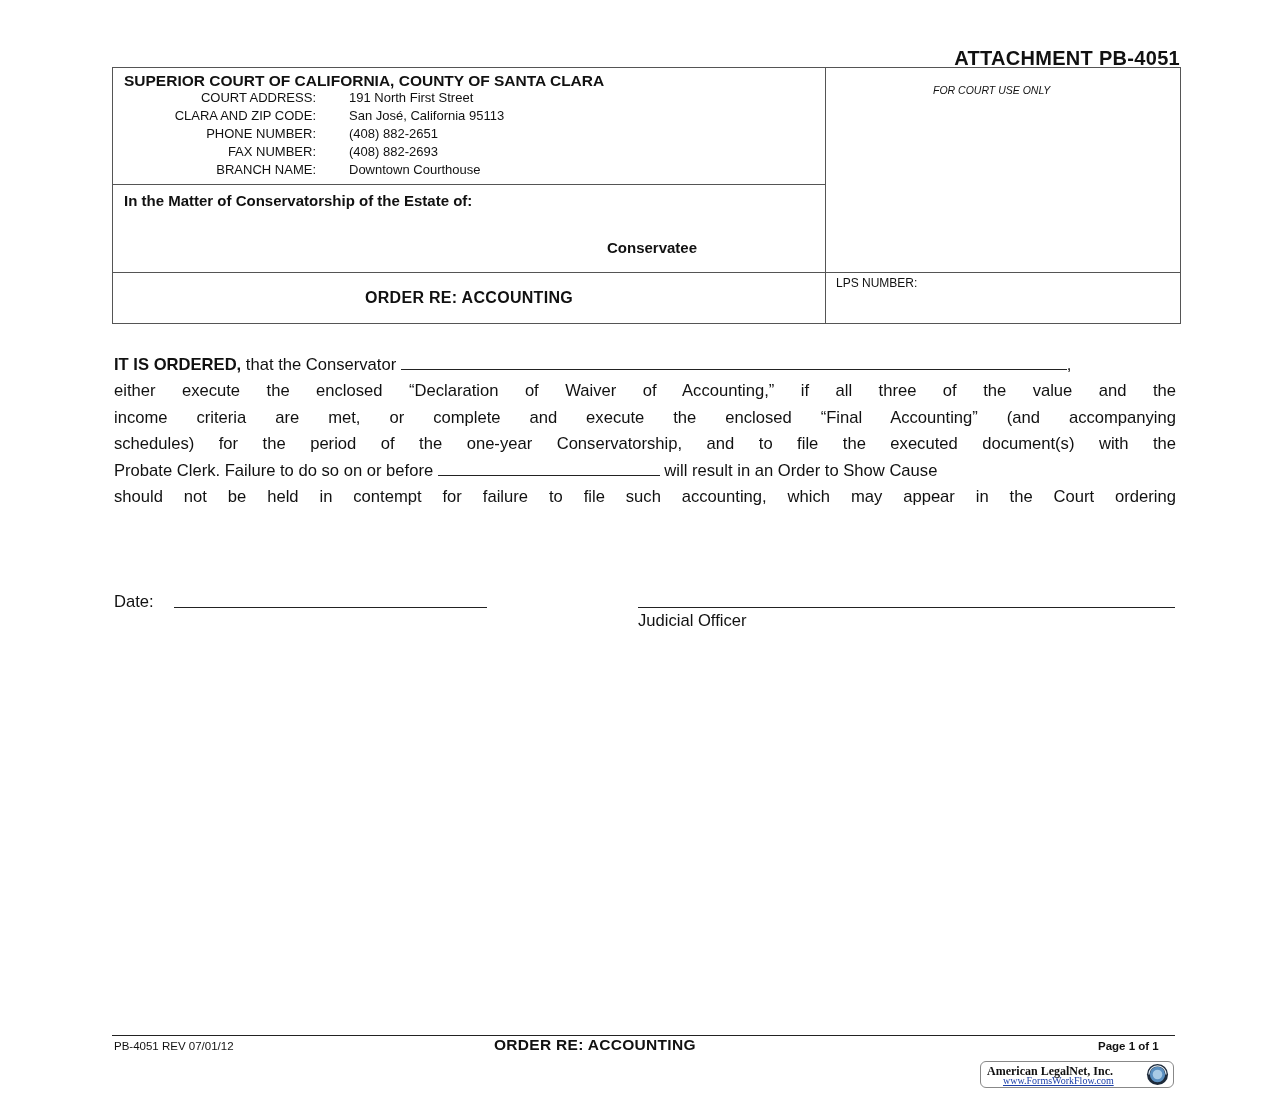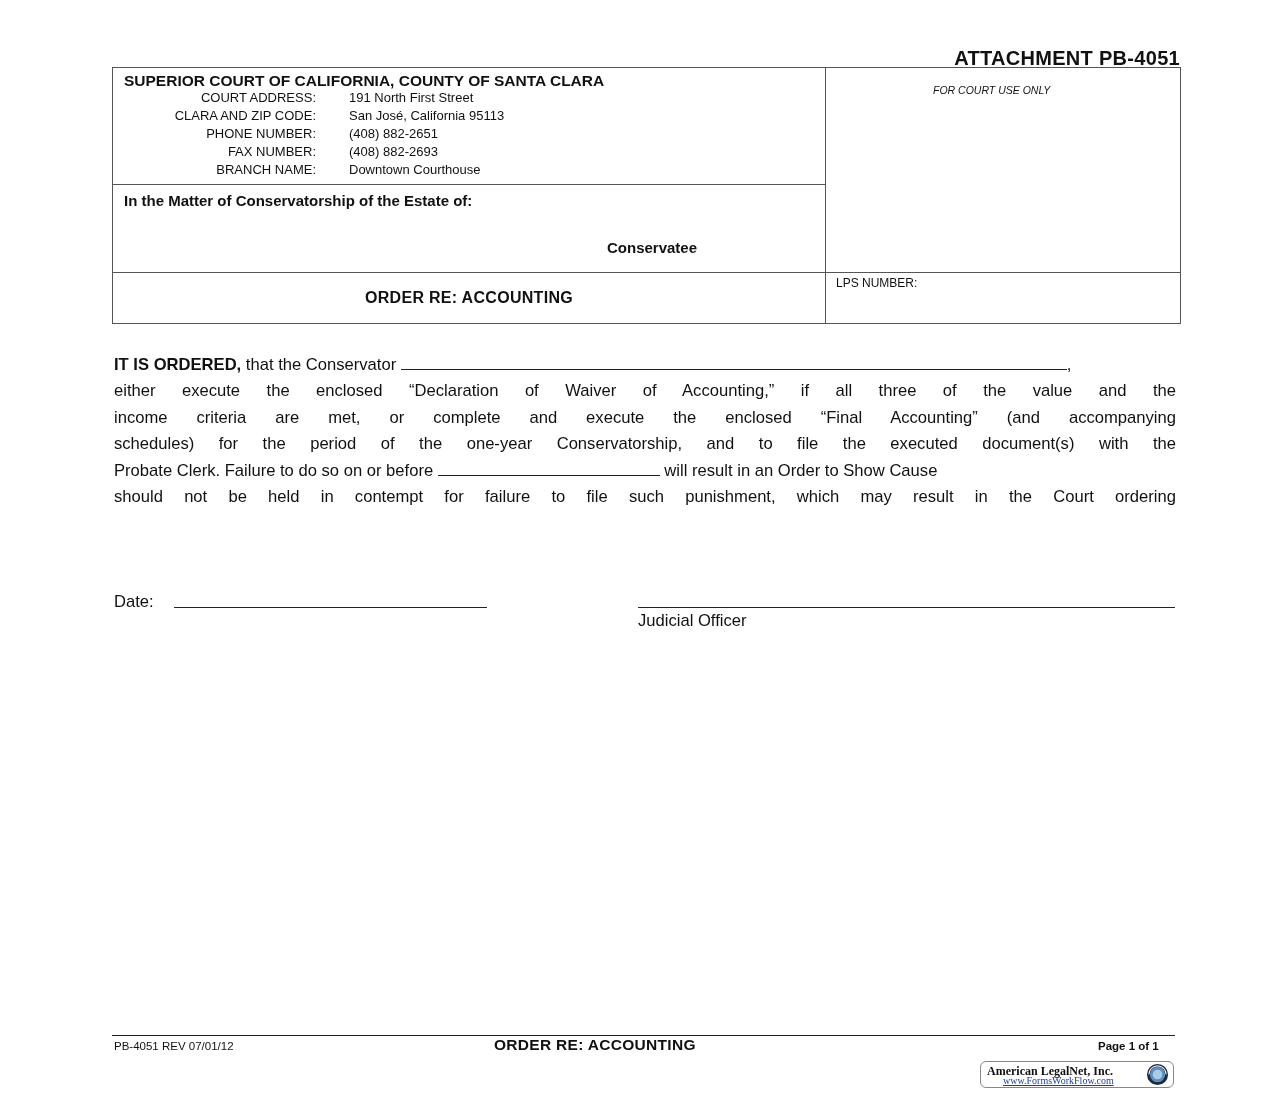--- a/index.html
+++ b/index.html
@@ -76,21 +76,21 @@
   <div class="abs court-use">FOR COURT USE ONLY</div>
   <div class="abs lps">LPS NUMBER:</div>
 </div>
 
 <div class="abs body-text">
   <span class="line" style="text-align-last:left;"><b>IT IS ORDERED,</b><span> that the Conservator </span><span class="blank" style="width:666px;"></span><span>,</span></span>
   <span class="line">either execute the enclosed “Declaration of Waiver of Accounting,” if all three of the value and the</span>
   <span class="line">income criteria are met, or complete and execute the enclosed “Final Accounting” (and accompanying</span>
   <span class="line">schedules) for the period of the one-year Conservatorship, and to file the executed document(s) with the</span>
   <span class="line" style="text-align-last:left;"><span>Probate Clerk.  Failure to do so on or before </span><span class="blank" style="width:222px;"></span><span> will result in an Order to Show Cause</span></span>
-  <span class="line">should not be held in contempt for failure to file such punishment, which may result in the Court ordering</span>
+  <span class="line">should not be held in contempt for failure to file such accounting, which may appear in the Court ordering</span>
 </div>
 
 <div class="abs date-label">Date:</div>
 <div class="abs date-line"></div>
 <div class="abs sig-line"></div>
 <div class="abs judicial">Judicial Officer</div>
 
 <div class="abs footer-rule"></div>
 <div class="abs footer-left">PB-4051 REV 07/01/12</div>
 <div class="abs footer-center">ORDER RE:  ACCOUNTING</div>

